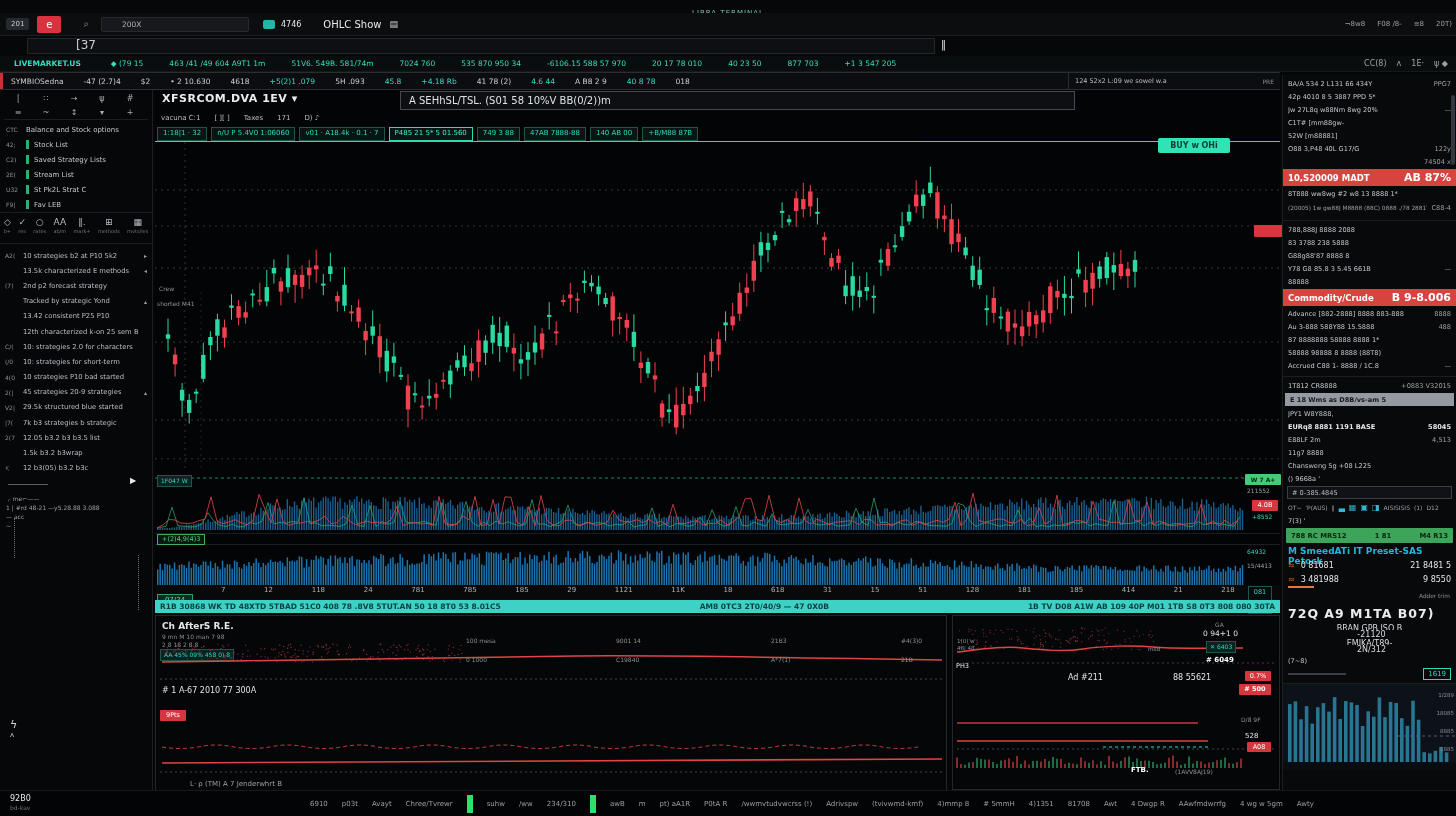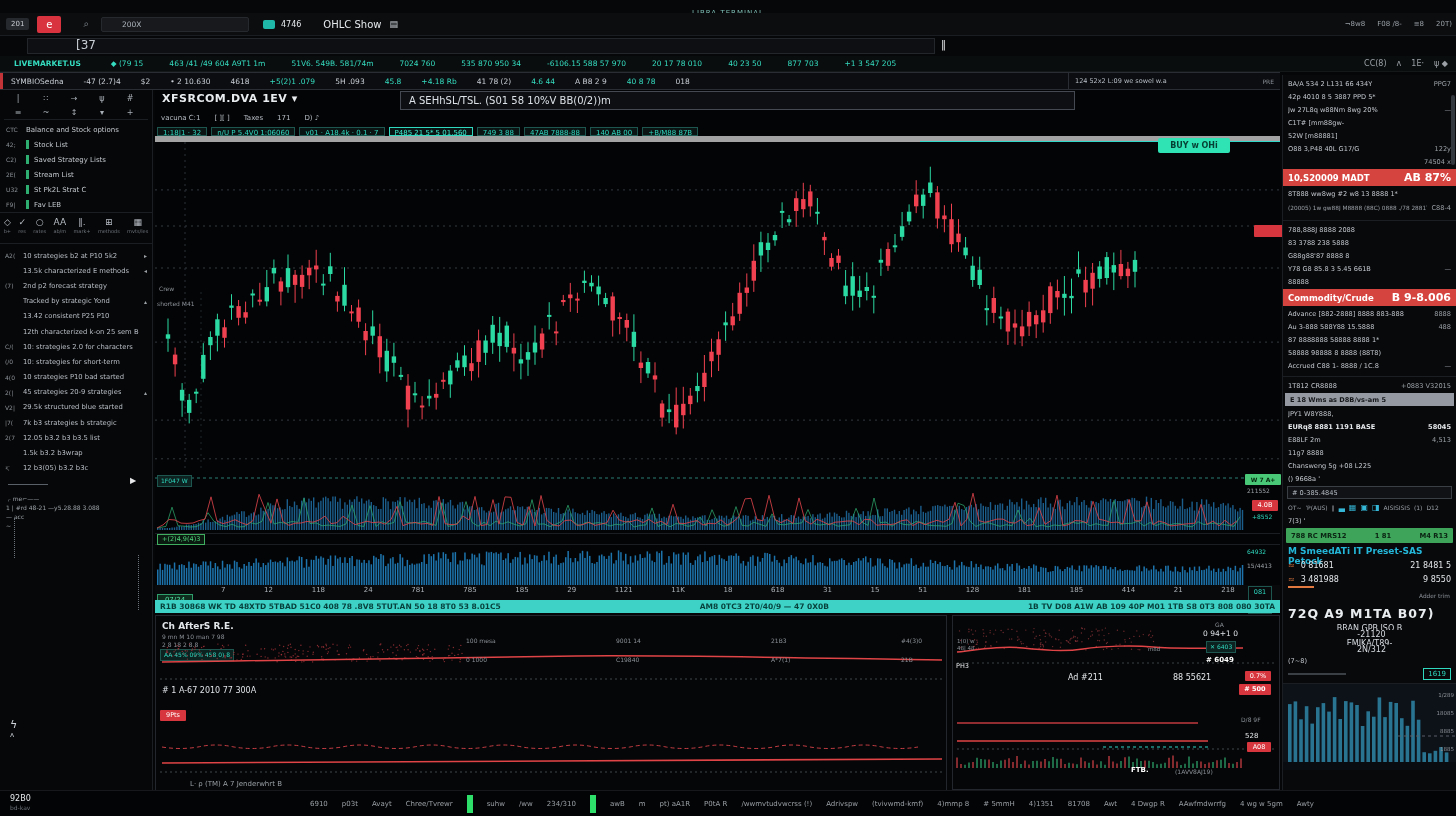--- a/index.html
+++ b/index.html
@@ -62,21 +62,21 @@
   #miniblock div { font-size:6px; color:#9aa0a6; line-height:9px; white-space:nowrap; }
   .dotcol { width:1px; border-left:1px dotted #6d737b; }
   #bolt { left:10px; top:630px; font-size:11px; color:#cfd4da; line-height:10px; }
   #bolt small { display:block; font-size:7px; color:#cfd4da; }
   
   #main { left:155px; top:90px; width:1125px; height:523px; background:#030405; }
   #chart-title { left:7px; top:2px; font-size:11px; color:#e9ecef; font-weight:bold; letter-spacing:0.5px; }
   #chart-overlay-box { left:245px; top:1px; width:675px; height:19px; border:1px solid #454a52; background:#0d0f12; font-size:10px; color:#dde2e8; line-height:17px; padding-left:8px; white-space:nowrap; overflow:hidden; }
   #chart-subrow { left:6px; top:24px; display:flex; gap:14px; }
   #chart-subrow span { font-size:7px; color:#b9bfc7; }
-  #ohlc-row { left:0; top:37px; width:1125px; height:15px; border-bottom:6px solid #a3a3a3; display:flex; gap:4px; padding-left:2px; }
+  #ohlc-row { left:0; top:37px; width:1125px; height:15px; border-bottom:1px solid #a3a3a3; display:flex; gap:4px; padding-left:2px; }
   .ohlc-chip { border:1px solid #1d564e; background:#0a1413; color:#2fd9c0; font-size:7px; line-height:11px; padding:0 5px; white-space:nowrap; }
   .ohlc-chip.bright { border-color:#2fd9c0; color:#3ff0d4; }
   #ohlc-brightline { left:765px; top:51px; width:360px; height:1px; background:#2fd8c8; }
   #candles { left:0; top:52px; }
   .badge-teal { background:#2fe3b4; color:#063f33; font-size:8px; font-weight:bold; border-radius:2px; text-align:center; }
   #chart-badge { left:1003px; top:48px; width:72px; height:15px; line-height:15px; }
   .chip-red { background:#d8363e; color:#fff; font-size:6.5px; text-align:center; border-radius:1px; }
   #price-chip { left:1099px; top:135px; width:26px; height:12px; line-height:12px;padding-left:48px; }
   .annot { font-size:6px; color:#8b9198; white-space:nowrap; }
   #pane1 { left:0; top:380px; }

